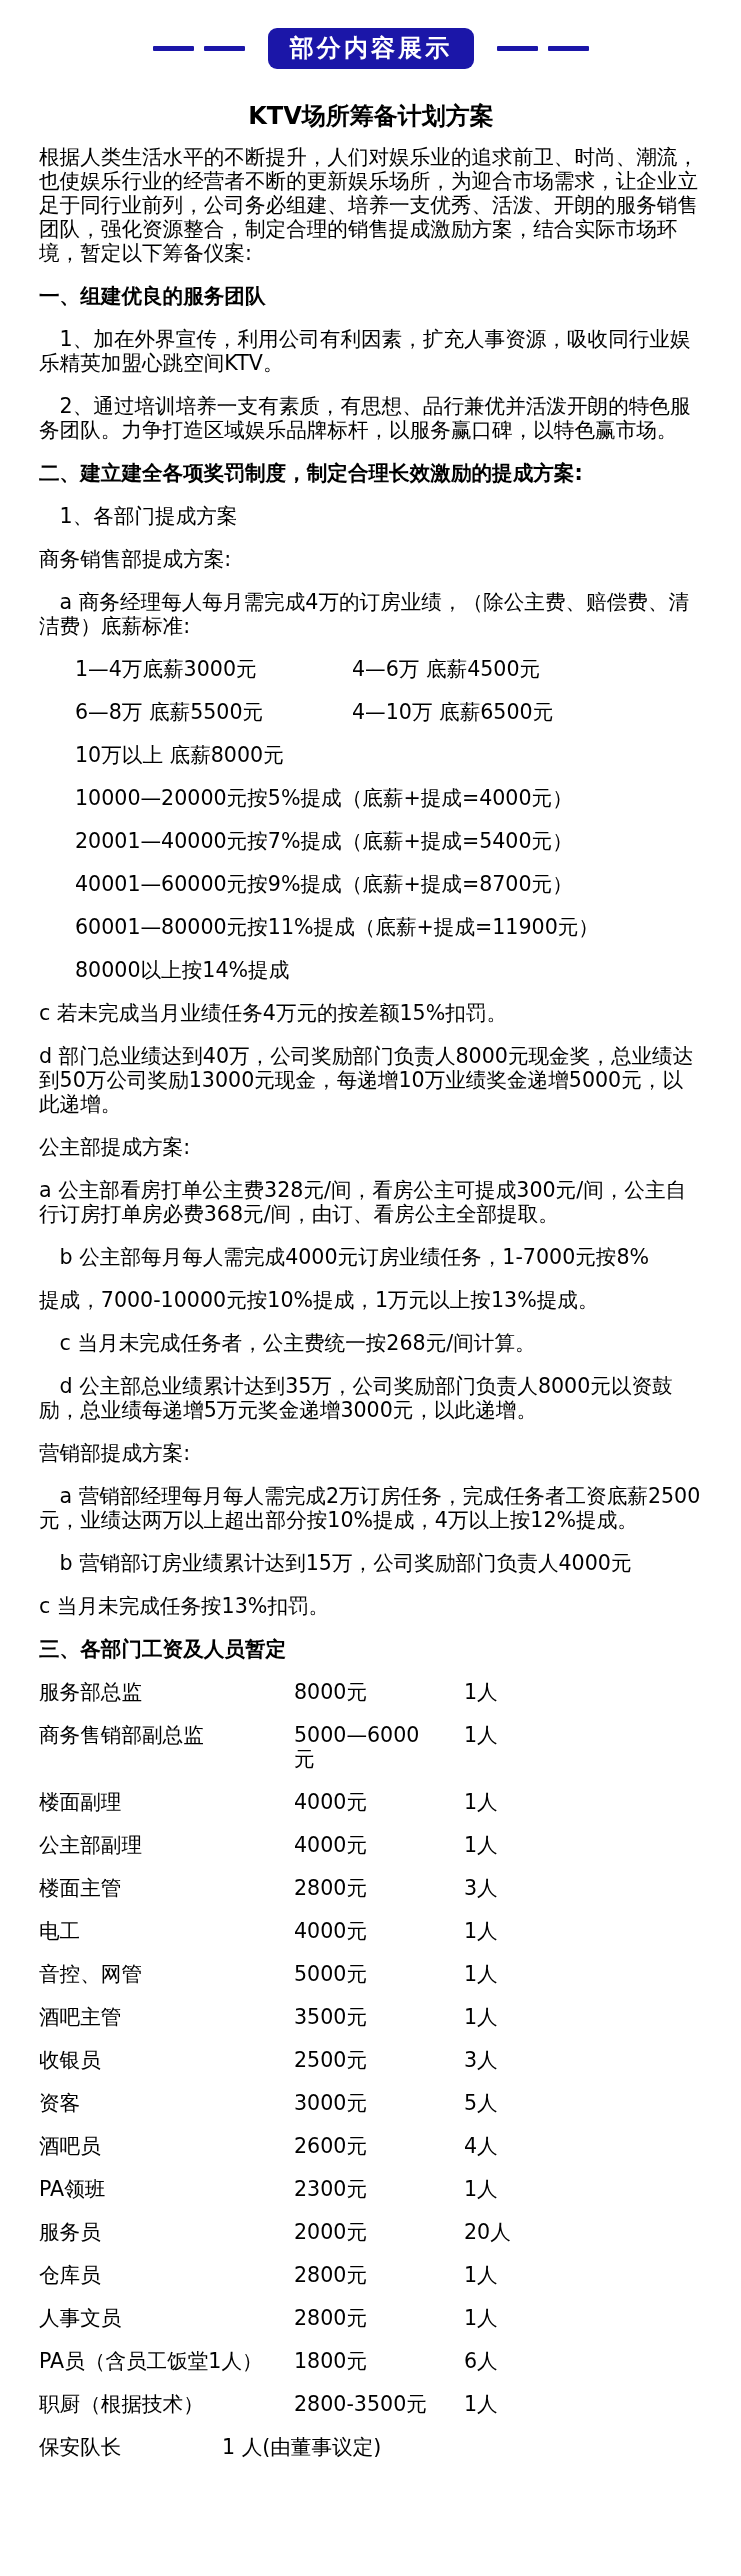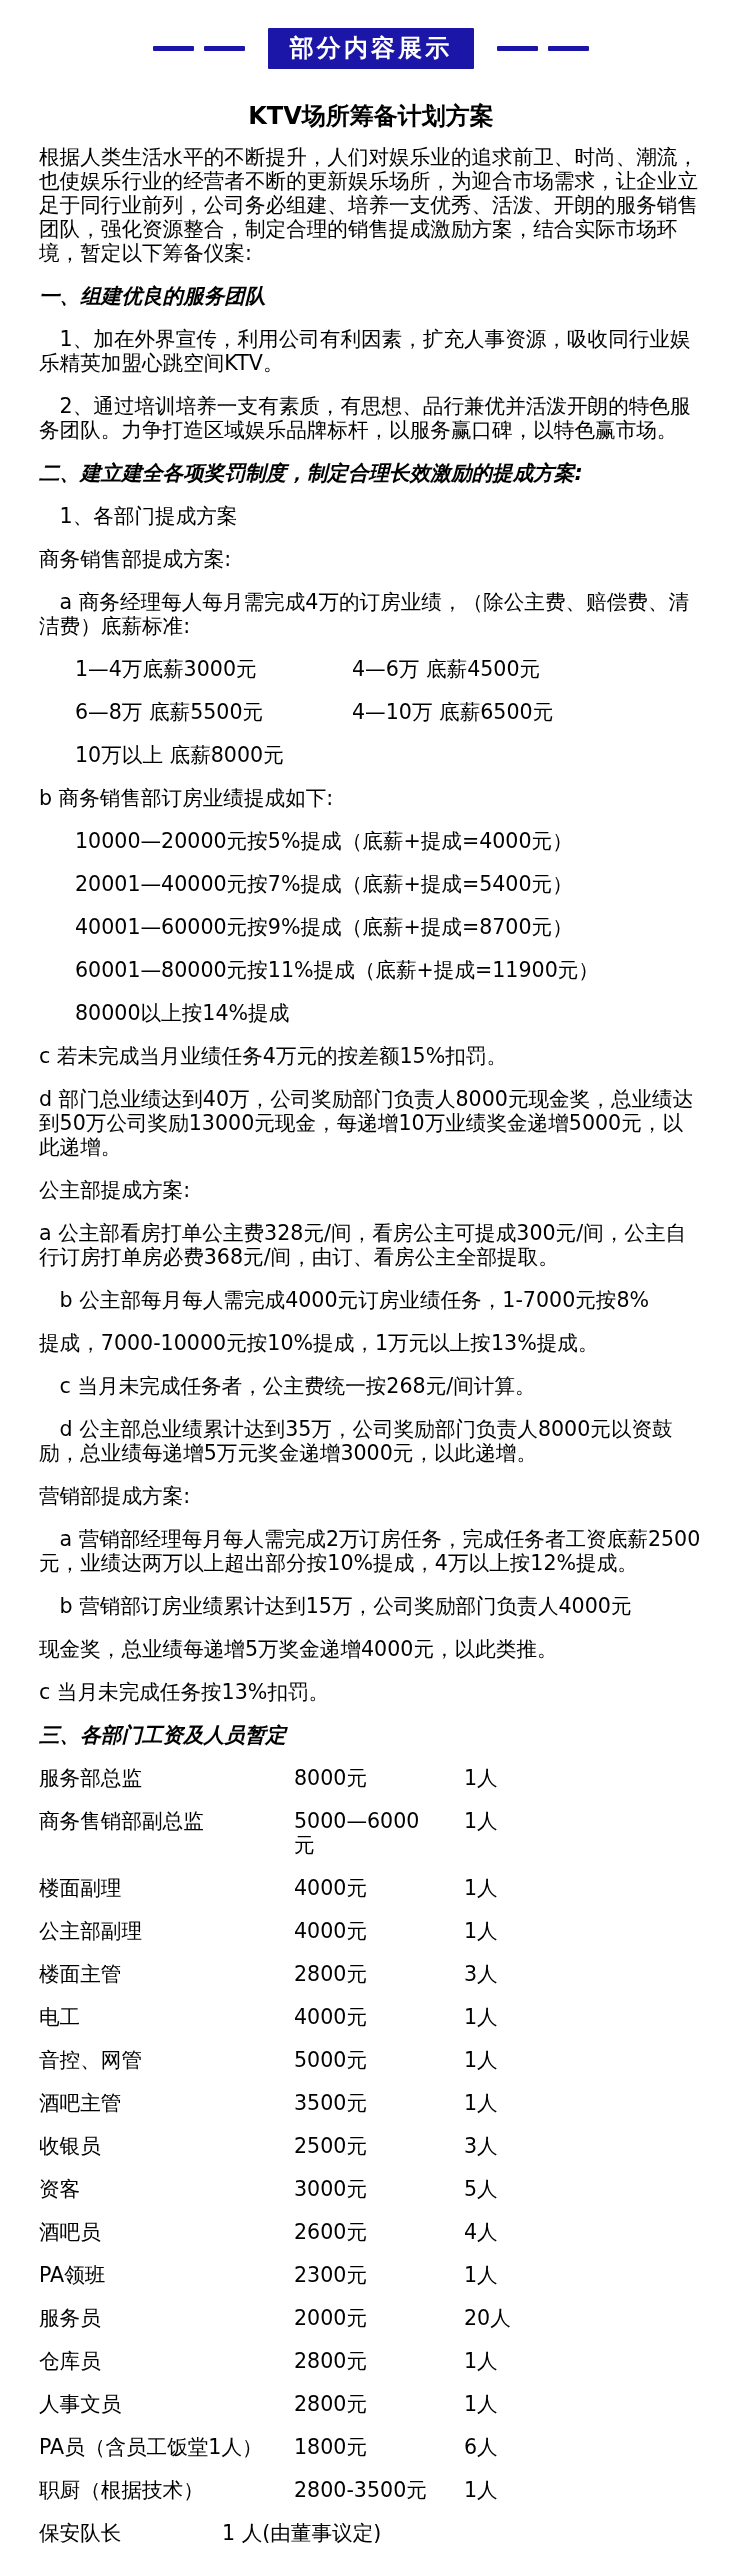--- a/index.html
+++ b/index.html
@@ -9,27 +9,27 @@
     color:var(--ink,#000);
   }
   .content{padding:0 39px;}
   
   .badge-row{display:flex;align-items:center;justify-content:center;padding-top:28px;}
   .dash-group{display:flex;gap:10.3px;}
   .dash{width:41px;height:5.7px;background:var(--accent,#1b16a8);border-radius:1px;}
   .badge{
     margin:0 23px;background:var(--accent,#1b16a8);color:#fff;
     font-size:24px;font-weight:700;letter-spacing:3.1px;
-    padding:7.2px 21.6px;border-radius:1px;line-height:1.1;white-space:nowrap;
+    padding:7.2px 21.6px;border-radius:9px;line-height:1.1;white-space:nowrap;
   }
   
   .doc-title{font-size:24px;font-weight:700;text-align:center;margin:33px 0 15.5px;line-height:28px;}
   
   .ln{font-size:20.6px;line-height:24px;margin:0 0 19px;font-weight:500;}
-  .hd{font-size:20.6px;line-height:24px;margin:0 0 19px;font-weight:800;font-style:italic;}
+  .hd{font-size:20.6px;line-height:24px;margin:0 0 19px;font-weight:800;}
   .ind{text-indent:20.6px;}
   .pad{padding-left:36px;}
   .tier{display:flex;padding-left:36px;gap:40px;}
   .tier .tl{width:237px;flex:none;}
   
   .srow{display:flex;font-size:20.6px;line-height:24px;margin:0 0 19px;font-weight:500;gap:28px;}
   .srole{width:227px;flex:none;}
   .ssal{width:142px;flex:none;}
   .brole{width:155px;flex:none;}
 </style>
@@ -72,42 +72,40 @@
     </div>
     <div class="ln tier">
       <span class="tl">6—8万 底薪5500元</span>
       <span>4—10万 底薪6500元</span>
     </div>
     <div class="ln tier">
       <span class="tl">10万以上 底薪8000元</span>
       <span></span>
     </div>
 
-    <p class="ln">b 商务销售部订房业绩提成如下:</p>
 
     <p class="ln pad">10000—20000元按5%提成（底薪+提成=4000元）</p>
     <p class="ln pad">20001—40000元按7%提成（底薪+提成=5400元）</p>
     <p class="ln pad">40001—60000元按9%提成（底薪+提成=8700元）</p>
     <p class="ln pad">60001—80000元按11%提成（底薪+提成=11900元）</p>
     <p class="ln pad">80000以上按14%提成</p>
 
     <p class="ln">c 若未完成当月业绩任务4万元的按差额15%扣罚。</p>
     <p class="ln">d 部门总业绩达到40万，公司奖励部门负责人8000元现金奖，总业绩达到50万公司奖励13000元现金，每递增10万业绩奖金递增5000元，以此递增。</p>
 
     <p class="ln">公主部提成方案:</p>
     <p class="ln">a 公主部看房打单公主费328元/间，看房公主可提成300元/间，公主自行订房打单房必费368元/间，由订、看房公主全部提取。</p>
     <p class="ln ind">b 公主部每月每人需完成4000元订房业绩任务，1-7000元按8%</p>
     <p class="ln">提成，7000-10000元按10%提成，1万元以上按13%提成。</p>
     <p class="ln ind">c 当月未完成任务者，公主费统一按268元/间计算。</p>
     <p class="ln ind">d 公主部总业绩累计达到35万，公司奖励部门负责人8000元以资鼓励，总业绩每递增5万元奖金递增3000元，以此递增。</p>
 
     <p class="ln">营销部提成方案:</p>
     <p class="ln ind">a 营销部经理每月每人需完成2万订房任务，完成任务者工资底薪2500元，业绩达两万以上超出部分按10%提成，4万以上按12%提成。</p>
     <p class="ln ind">b 营销部订房业绩累计达到15万，公司奖励部门负责人4000元</p>
-    <p class="ln">现金奖，总业绩每递增5万奖金递增4000元，以此类推。</p>
     <p class="ln">c 当月未完成任务按13%扣罚。</p>
 
     <p class="hd">三、各部门工资及人员暂定</p>
 
     <div class="srow">
         <span class="srole">服务部总监</span>
         <span class="ssal">8000元</span>
         <span>1人</span>
       </div>
     <div class="srow">

